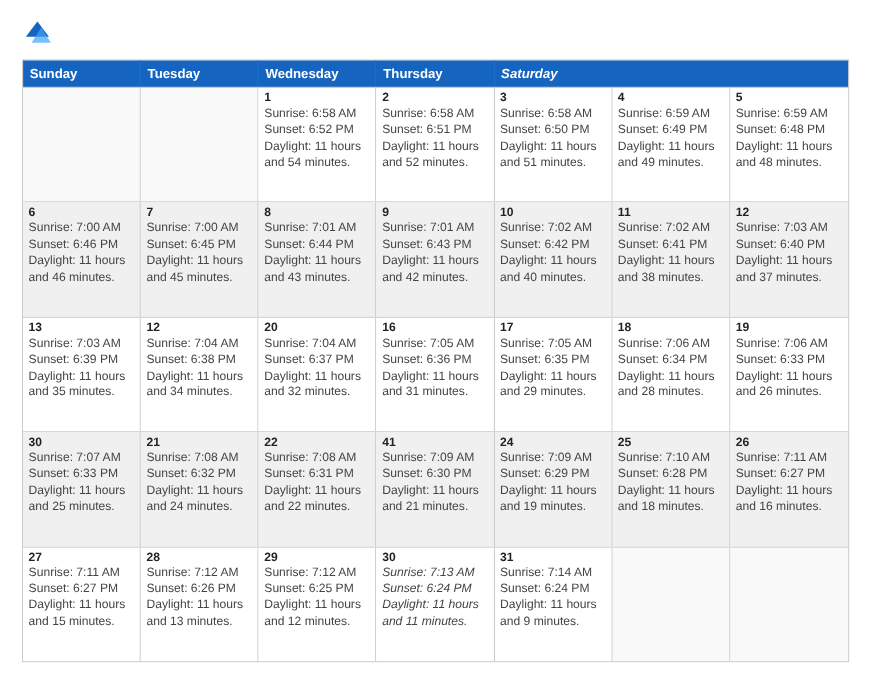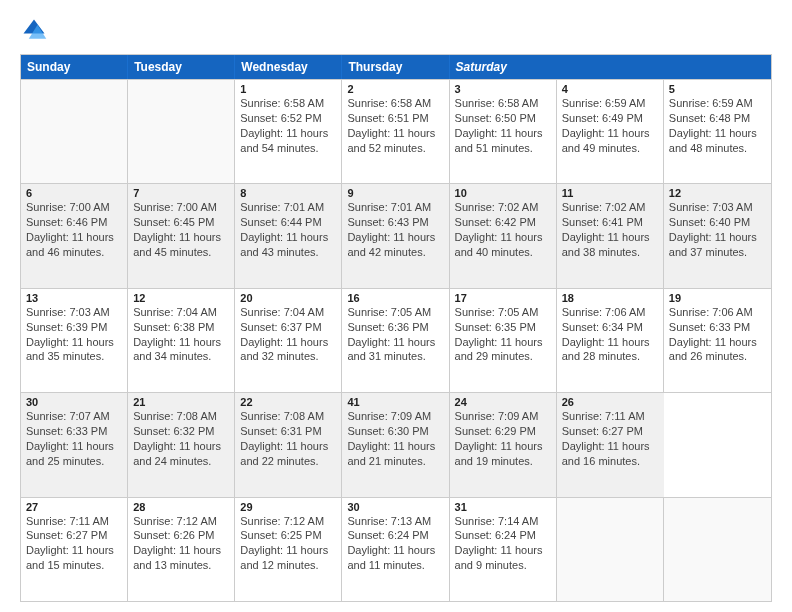--- a/index.html
+++ b/index.html
@@ -293,20 +293,26 @@
 Sunset: 6:30 PM
 Daylight: 11 hours and 21 minutes.</div>
           </div>
           <div class="cal-cell shaded">
             <div class="day-num">24</div>
             <div class="day-detail" style="white-space: pre-line;">Sunrise: 7:09 AM
 Sunset: 6:29 PM
 Daylight: 11 hours and 19 minutes.</div>
           </div>
           <div class="cal-cell shaded">
+            <div class="day-num">25</div>
+            <div class="day-detail" style="white-space: pre-line;">Sunrise: 7:10 AM
+Sunset: 6:28 PM
+Daylight: 11 hours and 18 minutes.</div>
+          </div>
+          <div class="cal-cell shaded">
             <div class="day-num">26</div>
             <div class="day-detail" style="white-space: pre-line;">Sunrise: 7:11 AM
 Sunset: 6:27 PM
 Daylight: 11 hours and 16 minutes.</div>
           </div>
         </div>
         <div class="cal-row">
           <div class="cal-cell">
             <div class="day-num">27</div>
             <div class="day-detail" style="white-space: pre-line;">Sunrise: 7:11 AM
@@ -320,21 +326,21 @@
 Daylight: 11 hours and 13 minutes.</div>
           </div>
           <div class="cal-cell">
             <div class="day-num">29</div>
             <div class="day-detail" style="white-space: pre-line;">Sunrise: 7:12 AM
 Sunset: 6:25 PM
 Daylight: 11 hours and 12 minutes.</div>
           </div>
           <div class="cal-cell">
             <div class="day-num">30</div>
-            <div class="day-detail" style="white-space: pre-line;">Sunrise: 7:13 AM
+            <div class="day-detail" style="white-space: pre-line; font-style: italic;">Sunrise: 7:13 AM
 Sunset: 6:24 PM
 Daylight: 11 hours and 11 minutes.</div>
           </div>
           <div class="cal-cell">
             <div class="day-num">31</div>
             <div class="day-detail" style="white-space: pre-line;">Sunrise: 7:14 AM
 Sunset: 6:24 PM
 Daylight: 11 hours and 9 minutes.</div>
           </div>
           <div class="cal-cell empty"></div>

